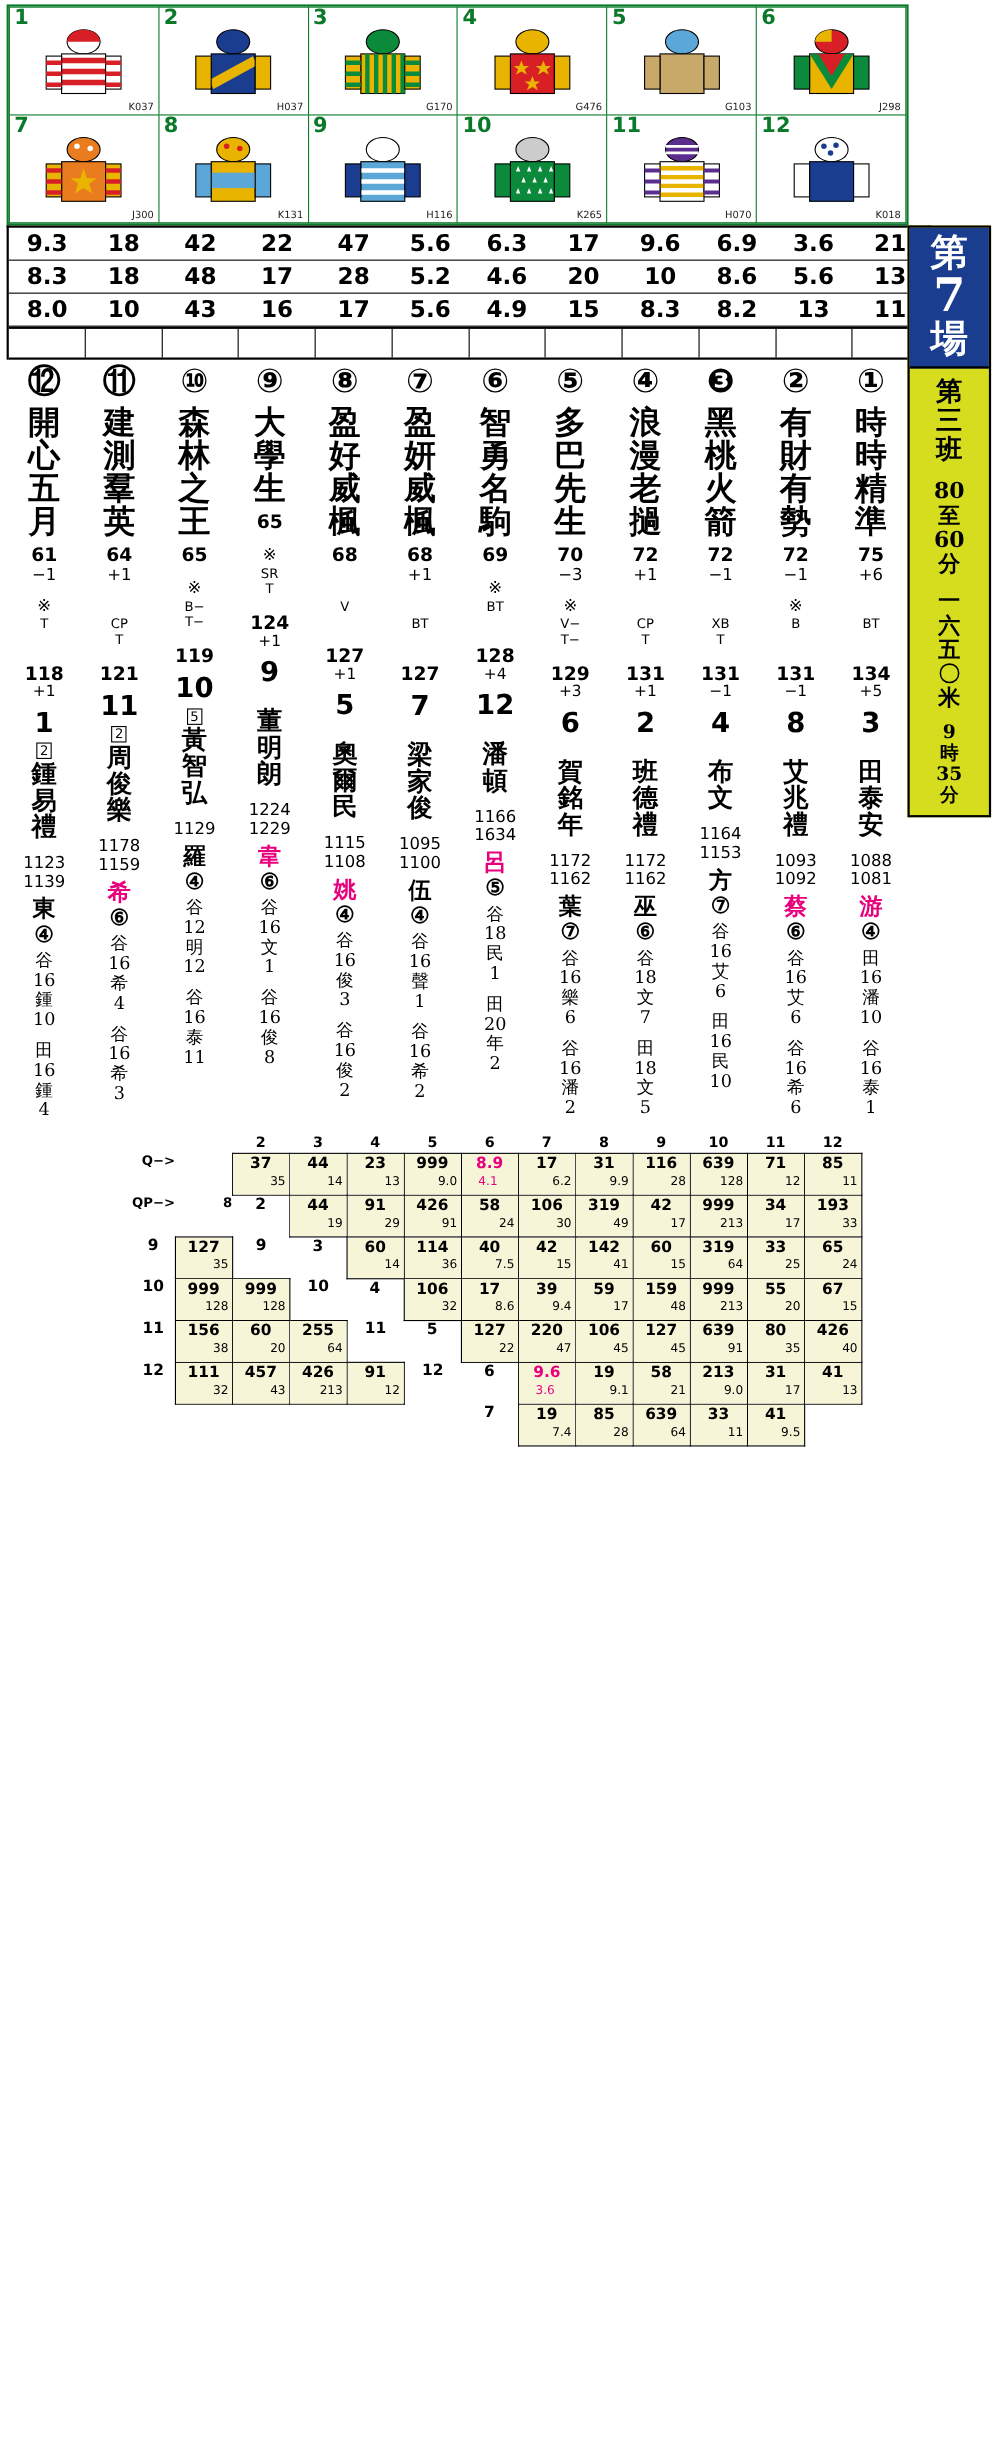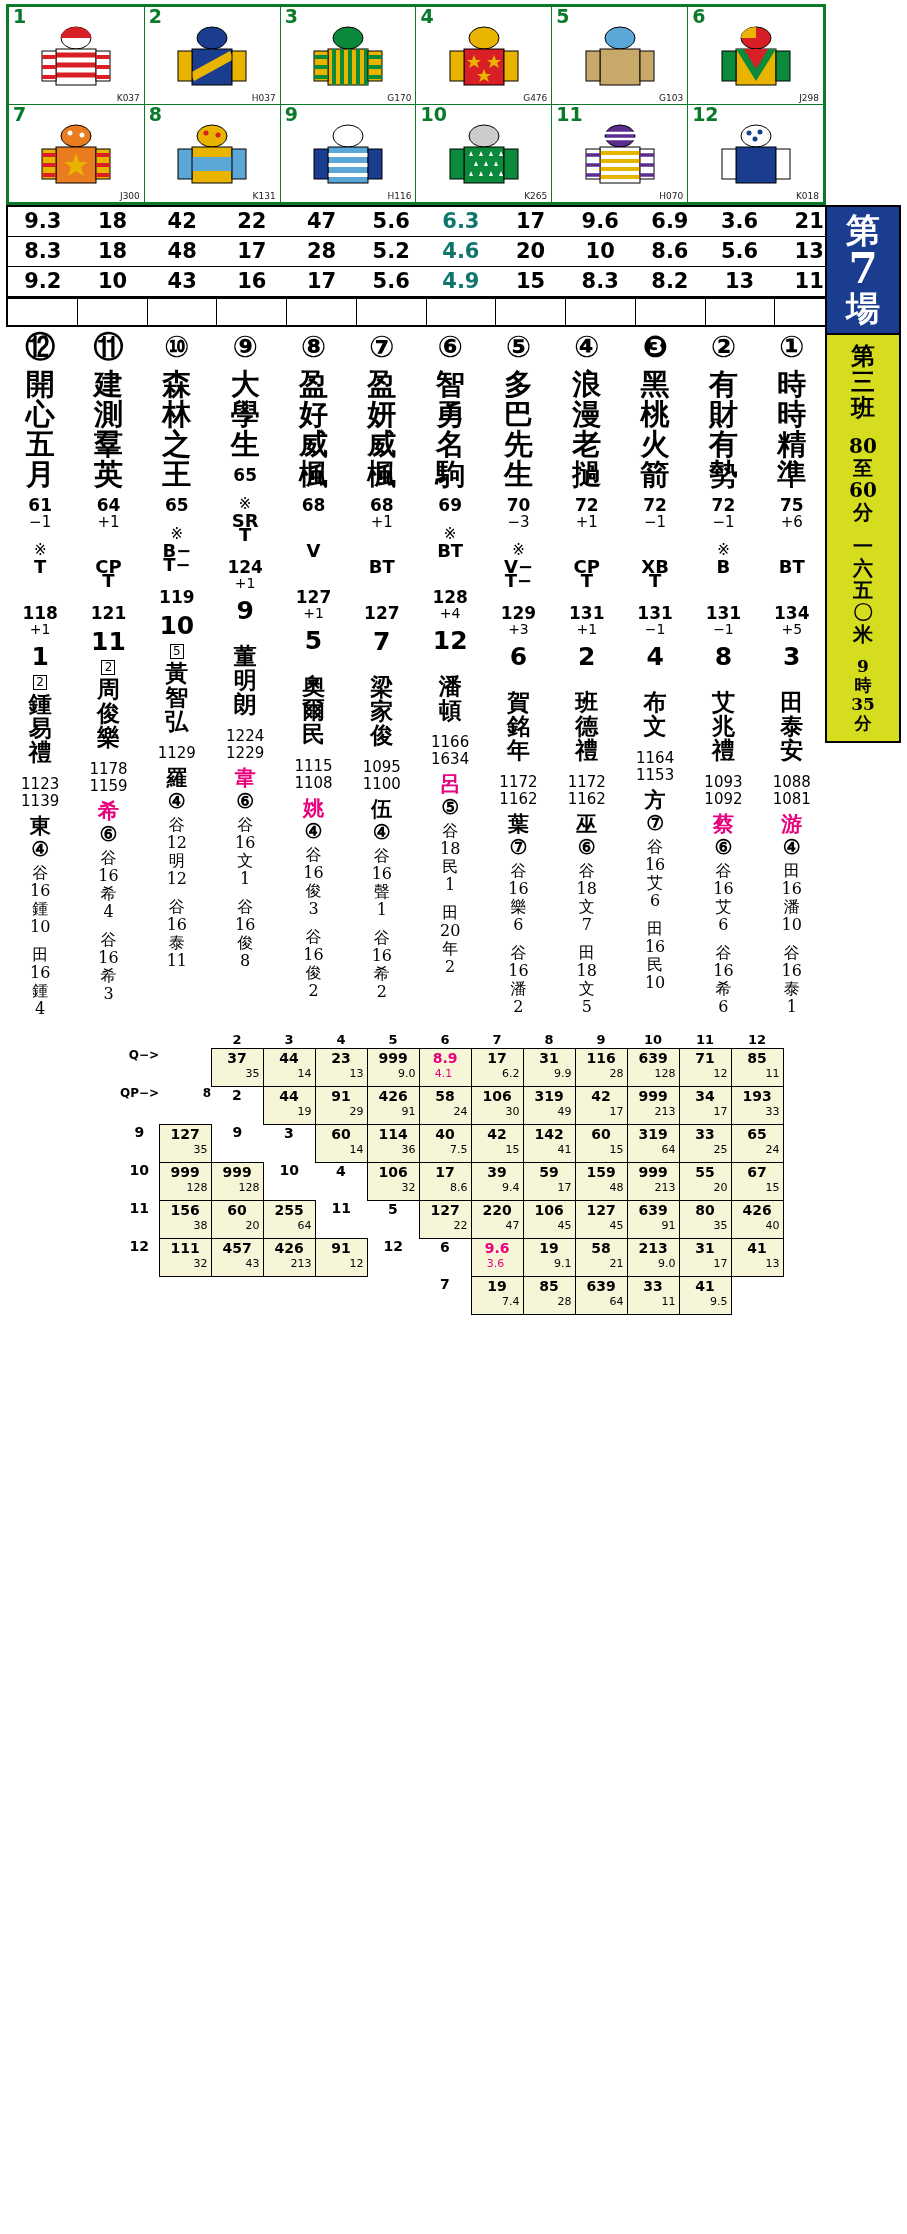--- a/index.html
+++ b/index.html
@@ -36,21 +36,21 @@
   
   .main { position: relative; }
   .grid-wrap { width: 840px; margin-left: 6px; border: 2px solid #000; border-bottom: none;}
   .oddsrow { display: flex; border-bottom: 1px solid #000; }
   .oddsrow:last-child { border-bottom: none; }
   .oddsrow .cell {
     flex: 1 1 0; text-align: center;
     font-size: 21px; font-weight: bold; padding: 2px 0 3px 0;
     font-family: "DejaVu Sans", sans-serif;
   }
-  .pink { color: #0f766e; }
+  .pink { color: #000000; }
   .blankrow { height: 30px; border-top: 2px solid #000; border-bottom: 2px solid #000;
               display:flex; }
   .blankrow .cell { flex:1 1 0; border-right:1px solid #000; }
   .blankrow .cell:last-child { border-right:none; }
 
   
   .horses { width: 820px; margin-left: 6px; display: flex; }
   .hcol { flex: 1 1 0; text-align: center; }
   .num-circle {
     font-size: 30px; line-height: 40px; font-weight: bold;
@@ -58,21 +58,21 @@
   }
   .hname {
     font-size: 29px; line-height: 30px; font-weight: bold;
     font-family: "DejaVu Serif", serif;
     margin-top: 2px; letter-spacing: 0;
   }
   .hname span { display:block; }
   .wt { font-size: 17px; font-weight: bold; margin-top: 8px; line-height: 17px;}
   .wtd { font-size: 15px; line-height: 16px; }
   .mark { font-size: 15px; height: 20px; line-height: 20px; margin-top: 10px;}
-  .gear { font-size: 18px; line-height: 14px; height: 34px; font-weight:bold;}
+  .gear { font-size: 12px; line-height: 14px; height: 34px; font-weight:normal;}
   .rate { font-size: 17px; font-weight: bold; margin-top: 10px; line-height:18px;}
   .rated { font-size: 14px; line-height: 15px; }
   .draw { font-size: 25px; font-weight: bold; margin-top: 6px; line-height: 28px;}
   .boxno {
     display:inline-block; border:1px solid #000; font-size: 12px;
     padding: 0 2px; line-height: 13px; margin-bottom: 2px; min-width: 14px;
   }
   .boxno.empty { border: none; color: transparent; }
   .jname {
     font-size: 23px; line-height: 24px; font-weight: bold;
@@ -365,21 +365,21 @@
         <div class="cell">28</div>
         <div class="cell">5.2</div>
         <div class="cell pink">4.6</div>
         <div class="cell">20</div>
         <div class="cell">10</div>
         <div class="cell">8.6</div>
         <div class="cell">5.6</div>
         <div class="cell">13</div>
       </div>
       <div class="oddsrow">
-        <div class="cell">9.2</div>
+        <div class="cell">8.0</div>
         <div class="cell">10</div>
         <div class="cell">43</div>
         <div class="cell">16</div>
         <div class="cell">17</div>
         <div class="cell">5.6</div>
         <div class="cell pink">4.9</div>
         <div class="cell">15</div>
         <div class="cell">8.3</div>
         <div class="cell">8.2</div>
         <div class="cell">13</div>

